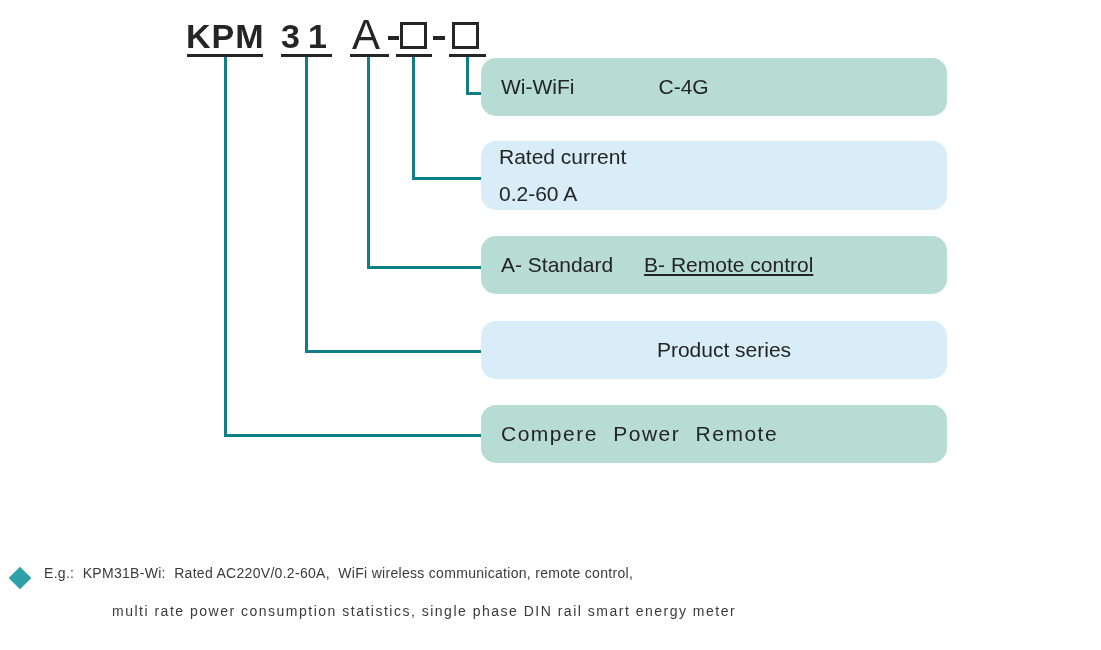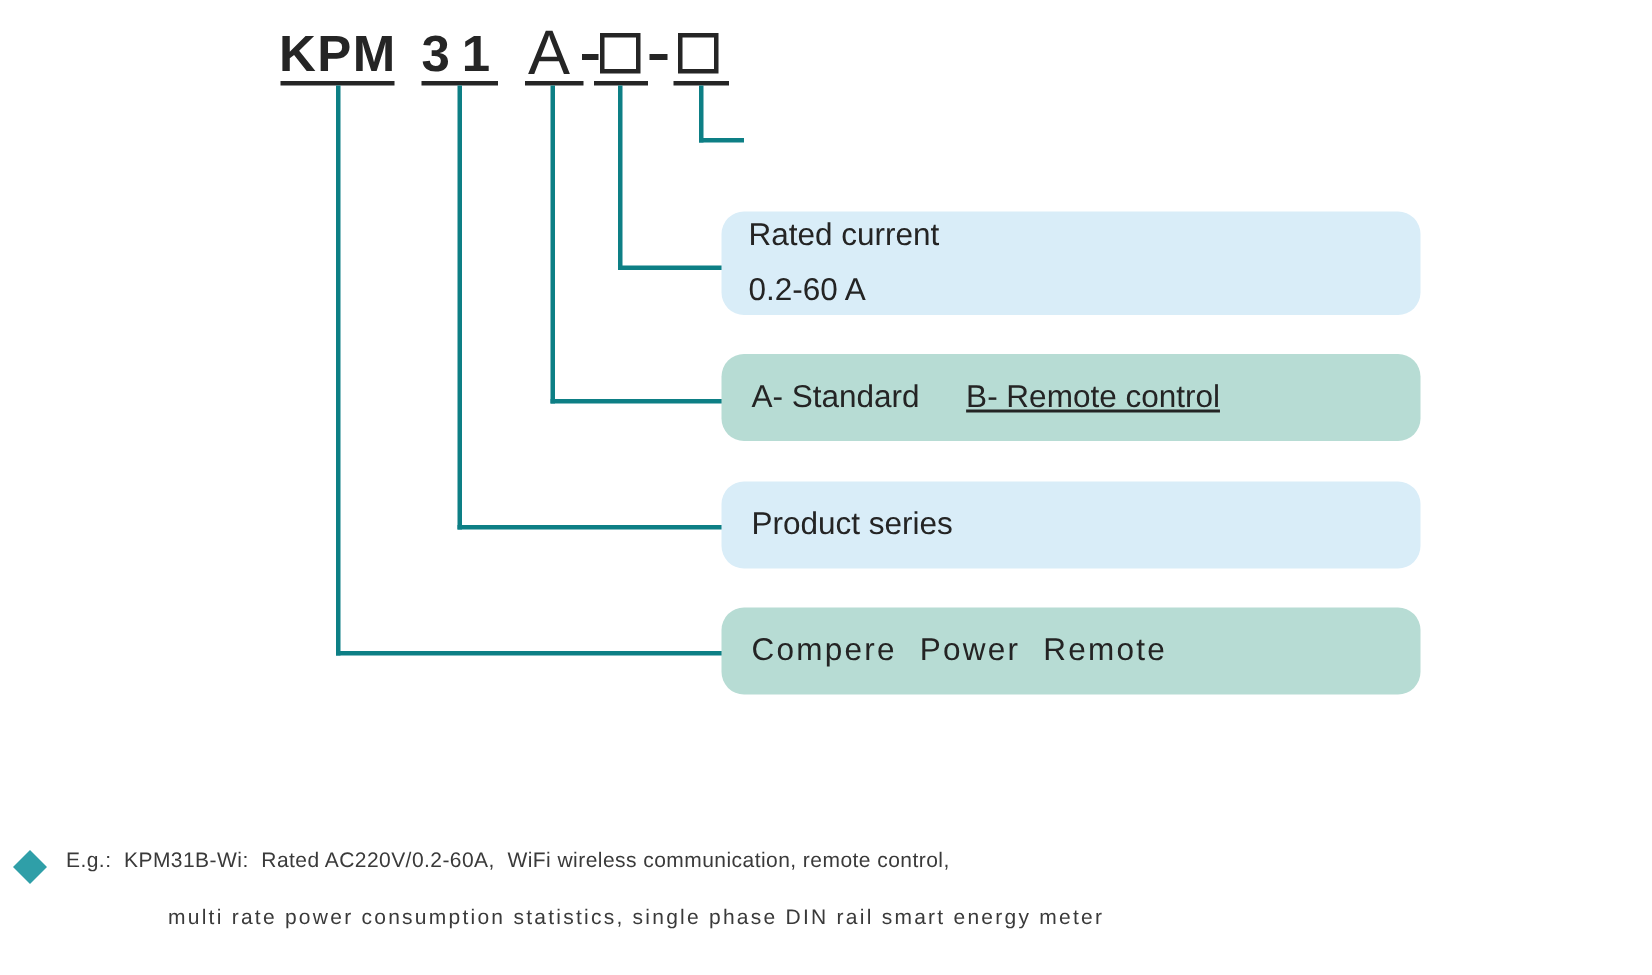--- a/index.html
+++ b/index.html
@@ -41,21 +41,21 @@
   .callout::before{
     content:"";position:absolute;left:7px;top:8px;width:100%;height:100%;
     background:#ffffff;border:4px solid #c9c9c9;border-radius:16px;
     box-sizing:border-box;z-index:-1;filter:blur(1.2px);
   }
   .callout.teal{background:#b7dcd4;}
   .callout.blue{background:#d9edf8;}
   .b1{top:58px;height:58px;}
   .b2{top:141px;height:69px;flex-direction:column;align-items:flex-start;justify-content:space-between;line-height:32px;padding-left:18px;}
   .b3{top:236px;height:58px;}
-  .b4{top:321px;height:58px;}
+  .b4{top:321px;height:58px;justify-content:center;}
   .b5{top:405px;height:58px;letter-spacing:1.5px;word-spacing:8px;}
   .gap-84{margin-left:84px;}
   .gap-31{margin-left:31px;text-decoration:underline;}
   .b2 .l2{padding-left:0px;}
   
   .diamond{position:absolute;left:12px;top:570px;width:16px;height:16px;background:#2f9fa8;transform:rotate(45deg);}
   .eg-line{position:absolute;color:#3a3a3a;font-size:14px;white-space:pre;}
   .eg-1{left:44px;top:565px;letter-spacing:0.3px;}
   .eg-2{left:112px;top:603px;letter-spacing:1.5px;}
 </style>
@@ -82,20 +82,24 @@
   <div class="hline h1"></div>
   <div class="vline v2"></div>
   <div class="hline h2"></div>
   <div class="vline v3"></div>
   <div class="hline h3"></div>
   <div class="vline v4"></div>
   <div class="hline h4"></div>
   <div class="vline v5"></div>
   <div class="hline h5"></div>
 
+  <div class="callout teal b1">
+    <span>Wi-WiFi</span>
+    <span class="gap-84">C-4G</span>
+  </div>
 
   <div class="callout blue b2">
     <div>Rated current</div>
     <div class="l2">0.2-60 A</div>
   </div>
 
   <div class="callout teal b3">
     <span>A- Standard</span>
     <span class="gap-31">B- Remote control</span>
   </div>

